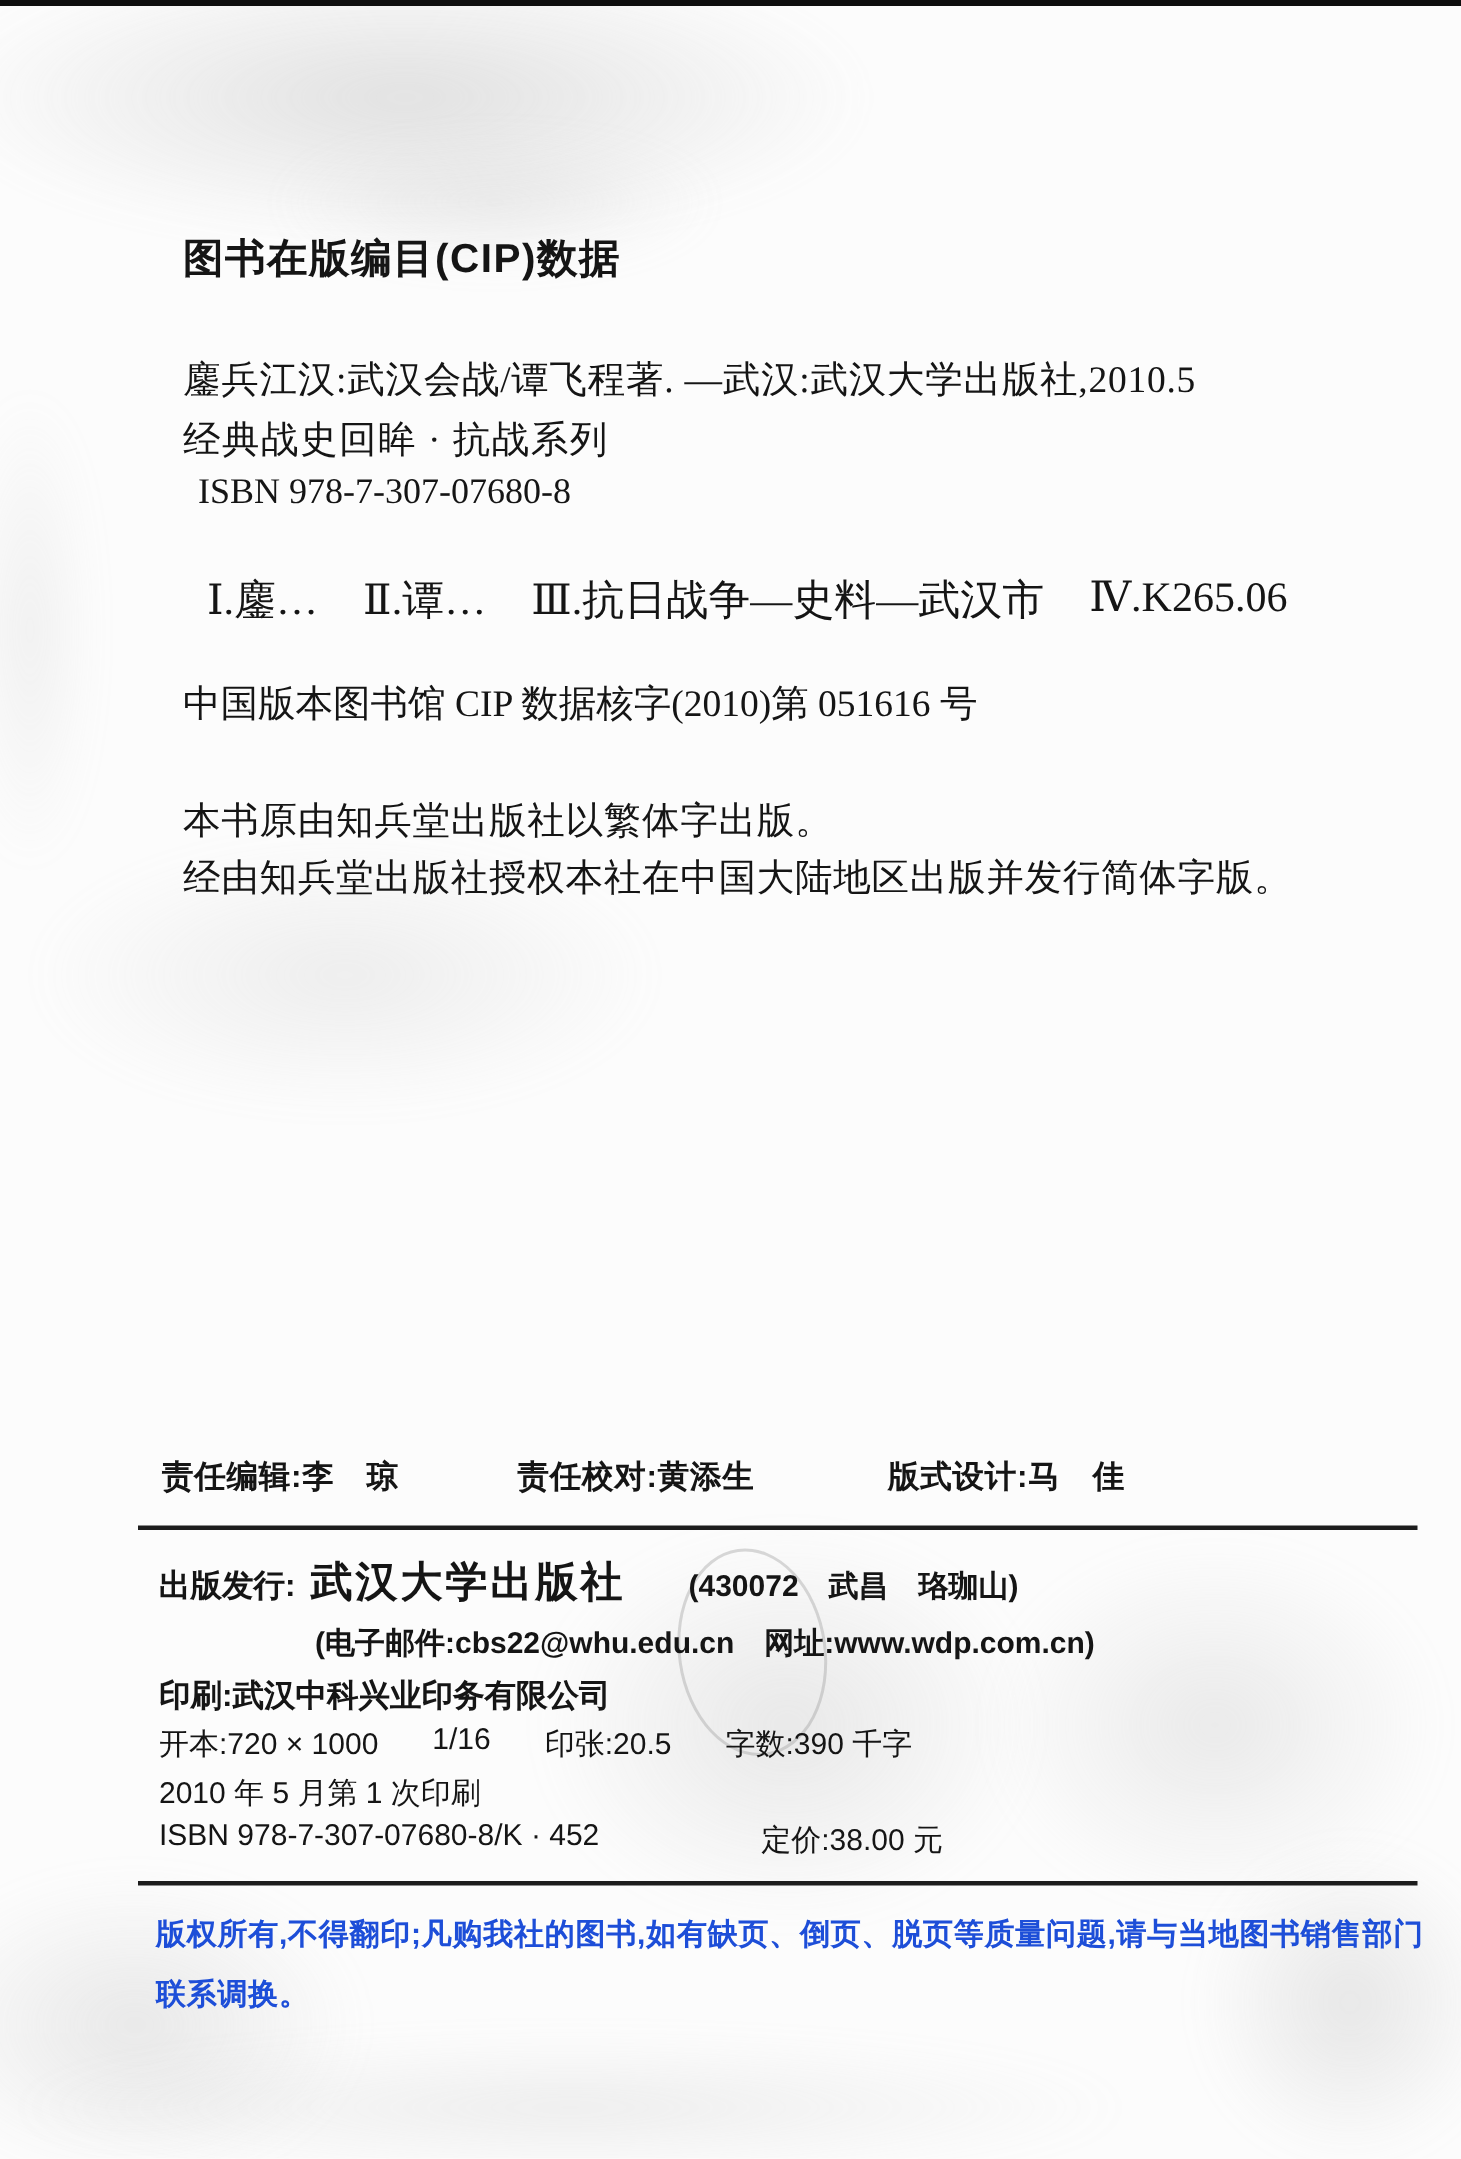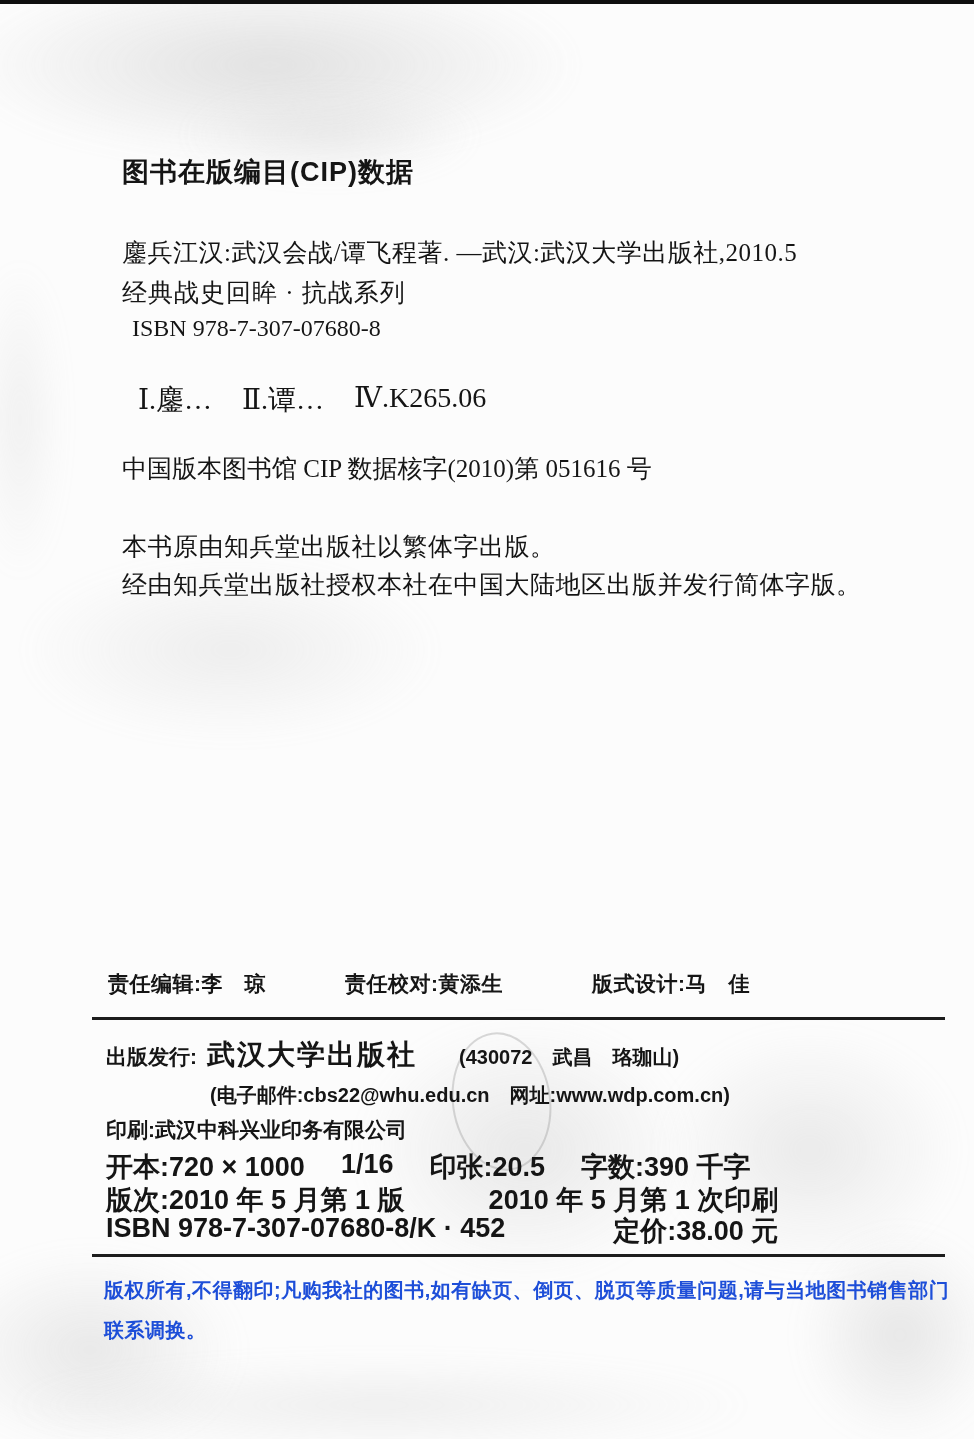--- a/index.html
+++ b/index.html
@@ -32,21 +32,21 @@
   .credit-design { left:592px; }
 
   .pub-row { left:106px; top:1036px; display:flex; align-items:baseline; }
   .pub-label { font-size:21px; font-weight:bold; }
   .pub-name  { font-size:28px; font-weight:bold; margin-left:10px; letter-spacing:2px; }
   .pub-addr  { font-size:20px; margin-left:42px; font-weight:bold; }
 
   .l-contact { left:210px; top:1082px; font-size:20px; font-weight:bold;text-align:right; }
   .l-printer { left:106px; top:1116px; font-size:21px; font-weight:bold; }
 
-  .col-row { left:106px; top:1149px; font-size:27px; font-weight:bold; display:flex; }
+  .col-row { left:106px; top:1149px; font-size:20px; font-weight:normal; display:flex; }
   .row-format .seg + .seg { margin-left:36px; }
   .row-edition { top:1182px; }
   .row-edition .seg + .seg { margin-left:84px; }
   .row-isbn { top:1213px; }
   .row-isbn .seg + .seg { margin-left:108px; }
 
   .notice {
     position:absolute; left:104px; top:1270px; width:848px;
     font-size:20px; font-weight:bold; line-height:40px; letter-spacing:.5px;
     color:#1d4ed8;
@@ -84,20 +84,21 @@
 <div class="topline"></div>
 
 <div class="abs sans cip-heading">图书在版编目(CIP)数据</div>
 <div class="abs l-title">鏖兵江汉:武汉会战/谭飞程著. —武汉:武汉大学出版社,2010.5</div>
 <div class="abs l-series">经典战史回眸 · 抗战系列</div>
 <div class="abs l-isbn">ISBN 978-7-307-07680-8</div>
 
 <div class="abs l-class">
   <span>Ⅰ.鏖…</span>
   <span>Ⅱ.谭…</span>
+  <span>Ⅲ.抗日战争—史料—武汉市</span>
   <span>Ⅳ.K265.06</span>
 </div>
 
 <div class="abs l-registry">中国版本图书馆 CIP 数据核字(2010)第 051616 号</div>
 <div class="abs l-note1">本书原由知兵堂出版社以繁体字出版。</div>
 <div class="abs l-note2">经由知兵堂出版社授权本社在中国大陆地区出版并发行简体字版。</div>
 
 <div class="abs sans credit credit-editor">责任编辑:李　琼</div>
 <div class="abs sans credit credit-proof">责任校对:黄添生</div>
 <div class="abs sans credit credit-design">版式设计:马　佳</div>
@@ -114,21 +115,20 @@
 <div class="abs sans l-printer">印刷:武汉中科兴业印务有限公司</div>
 
 <div class="abs sans col-row row-format">
   <span class="seg">开本:720 × 1000</span>
   <span class="seg">1/16</span>
   <span class="seg">印张:20.5</span>
   <span class="seg">字数:390 千字</span>
 </div>
 
 <div class="abs sans col-row row-edition">
-  <span class="seg">版次:2010 年 5 月第 1 版</span>
   <span class="seg">2010 年 5 月第 1 次印刷</span>
 </div>
 
 <div class="abs sans col-row row-isbn">
   <span class="seg">ISBN 978-7-307-07680-8/K · 452</span>
   <span class="seg">定价:38.00 元</span>
 </div>
 
 <div class="rule rule-2"></div>
 

